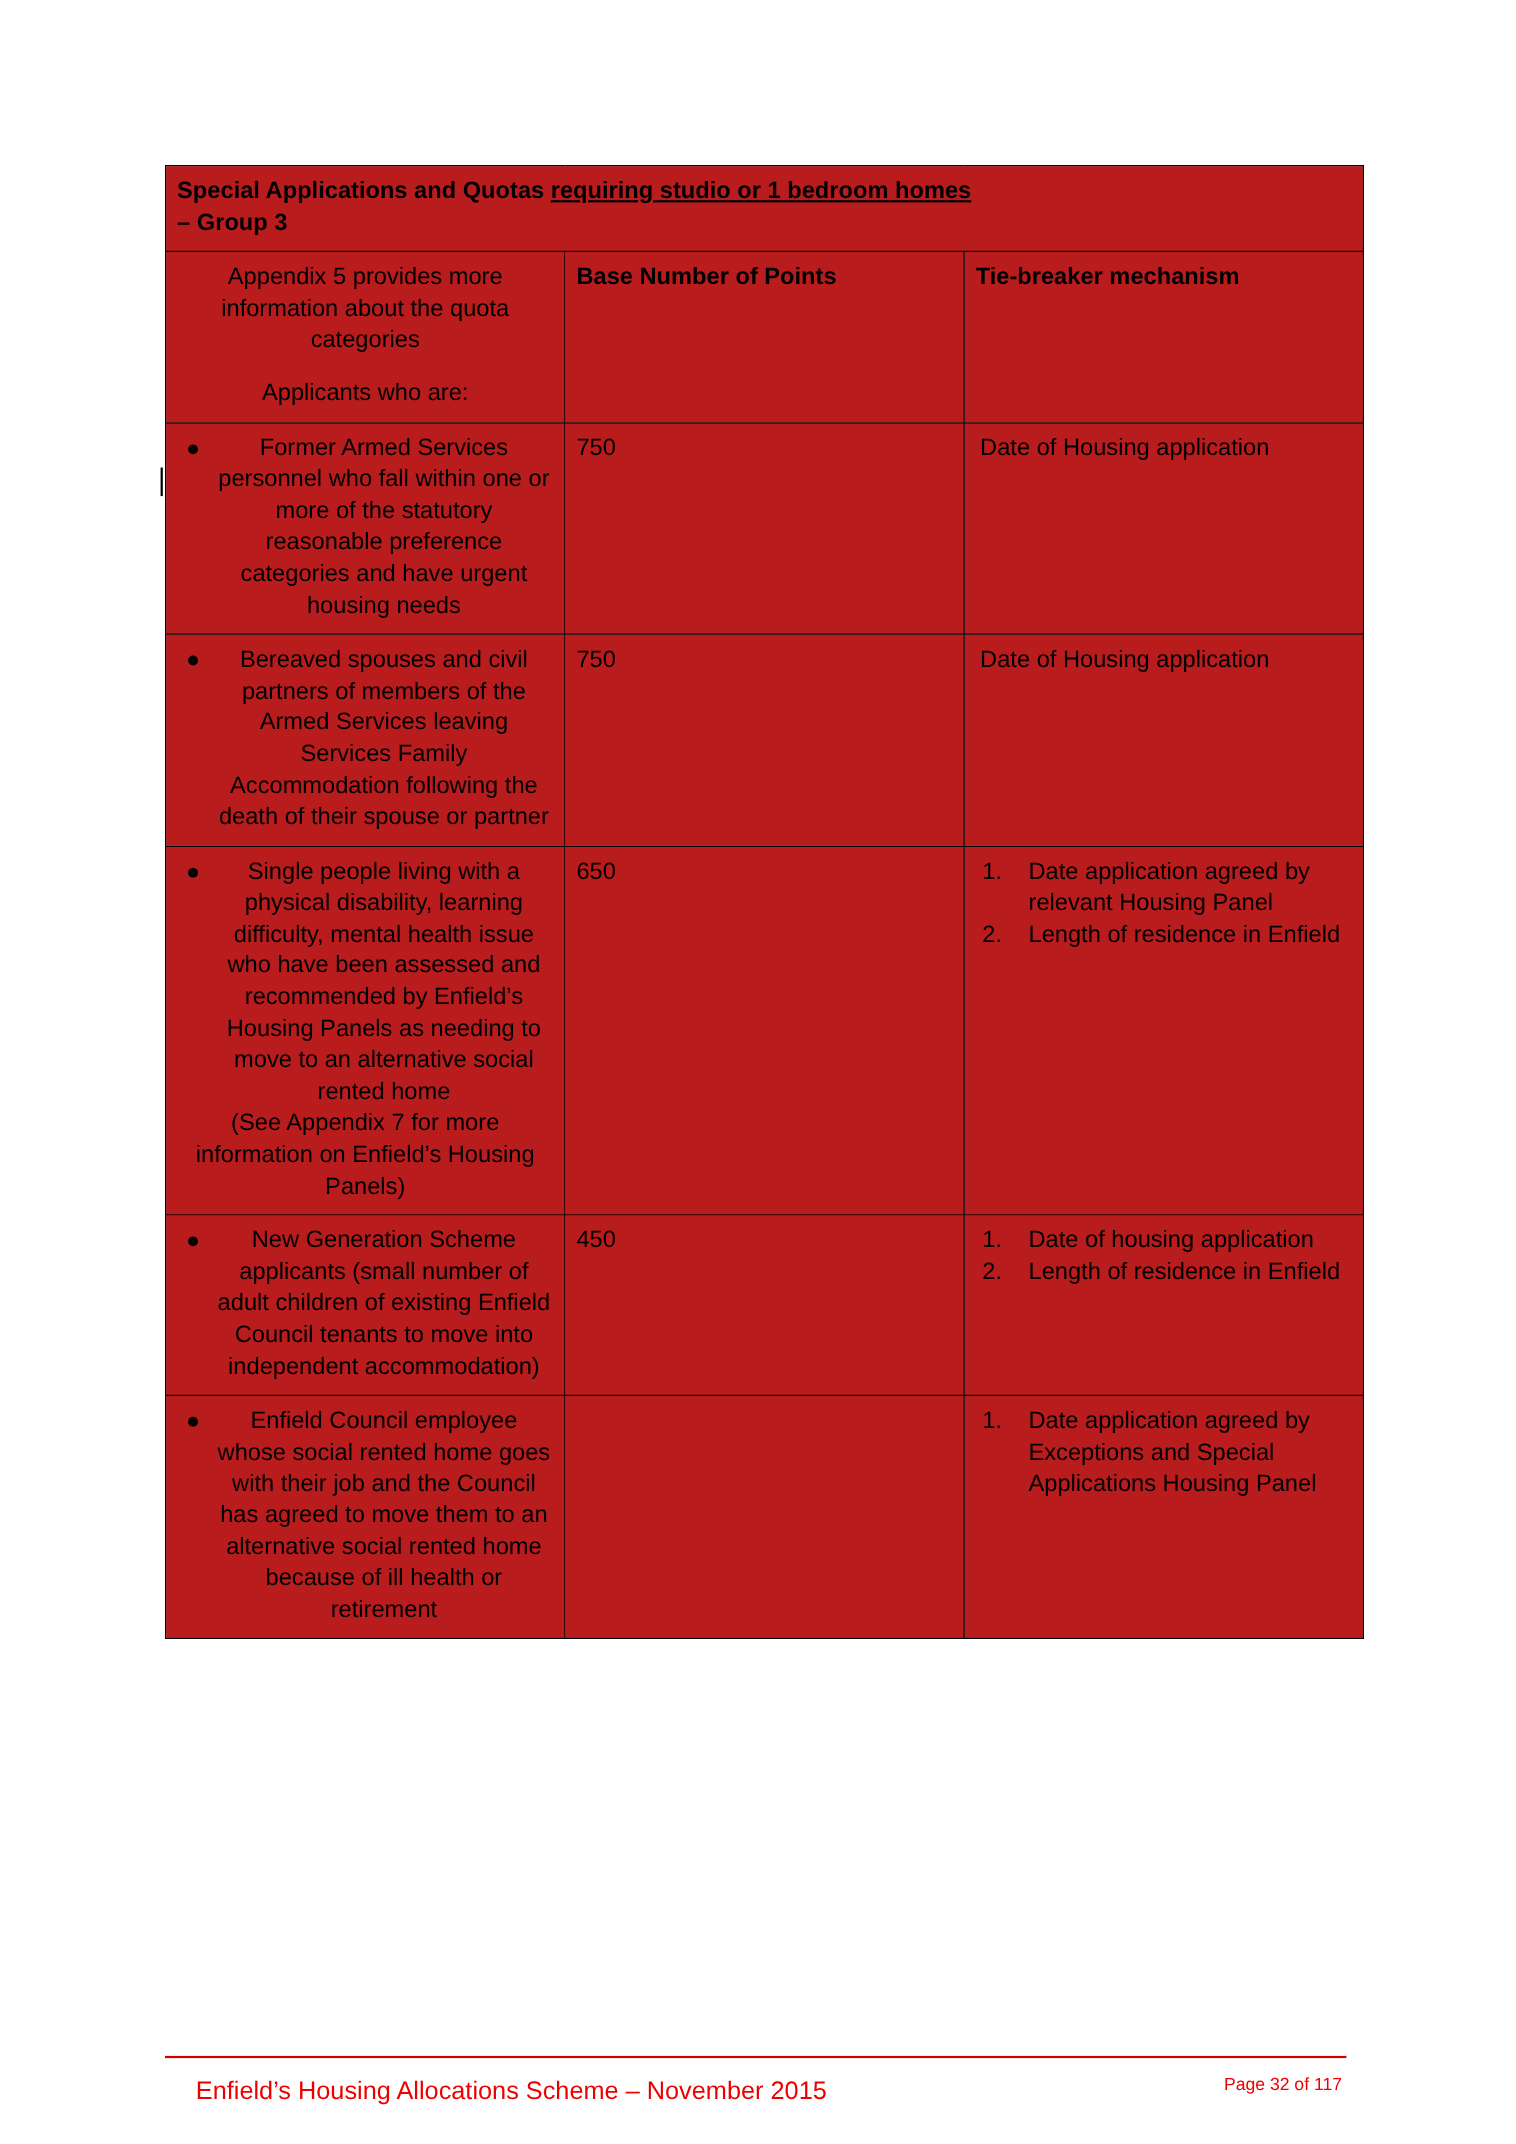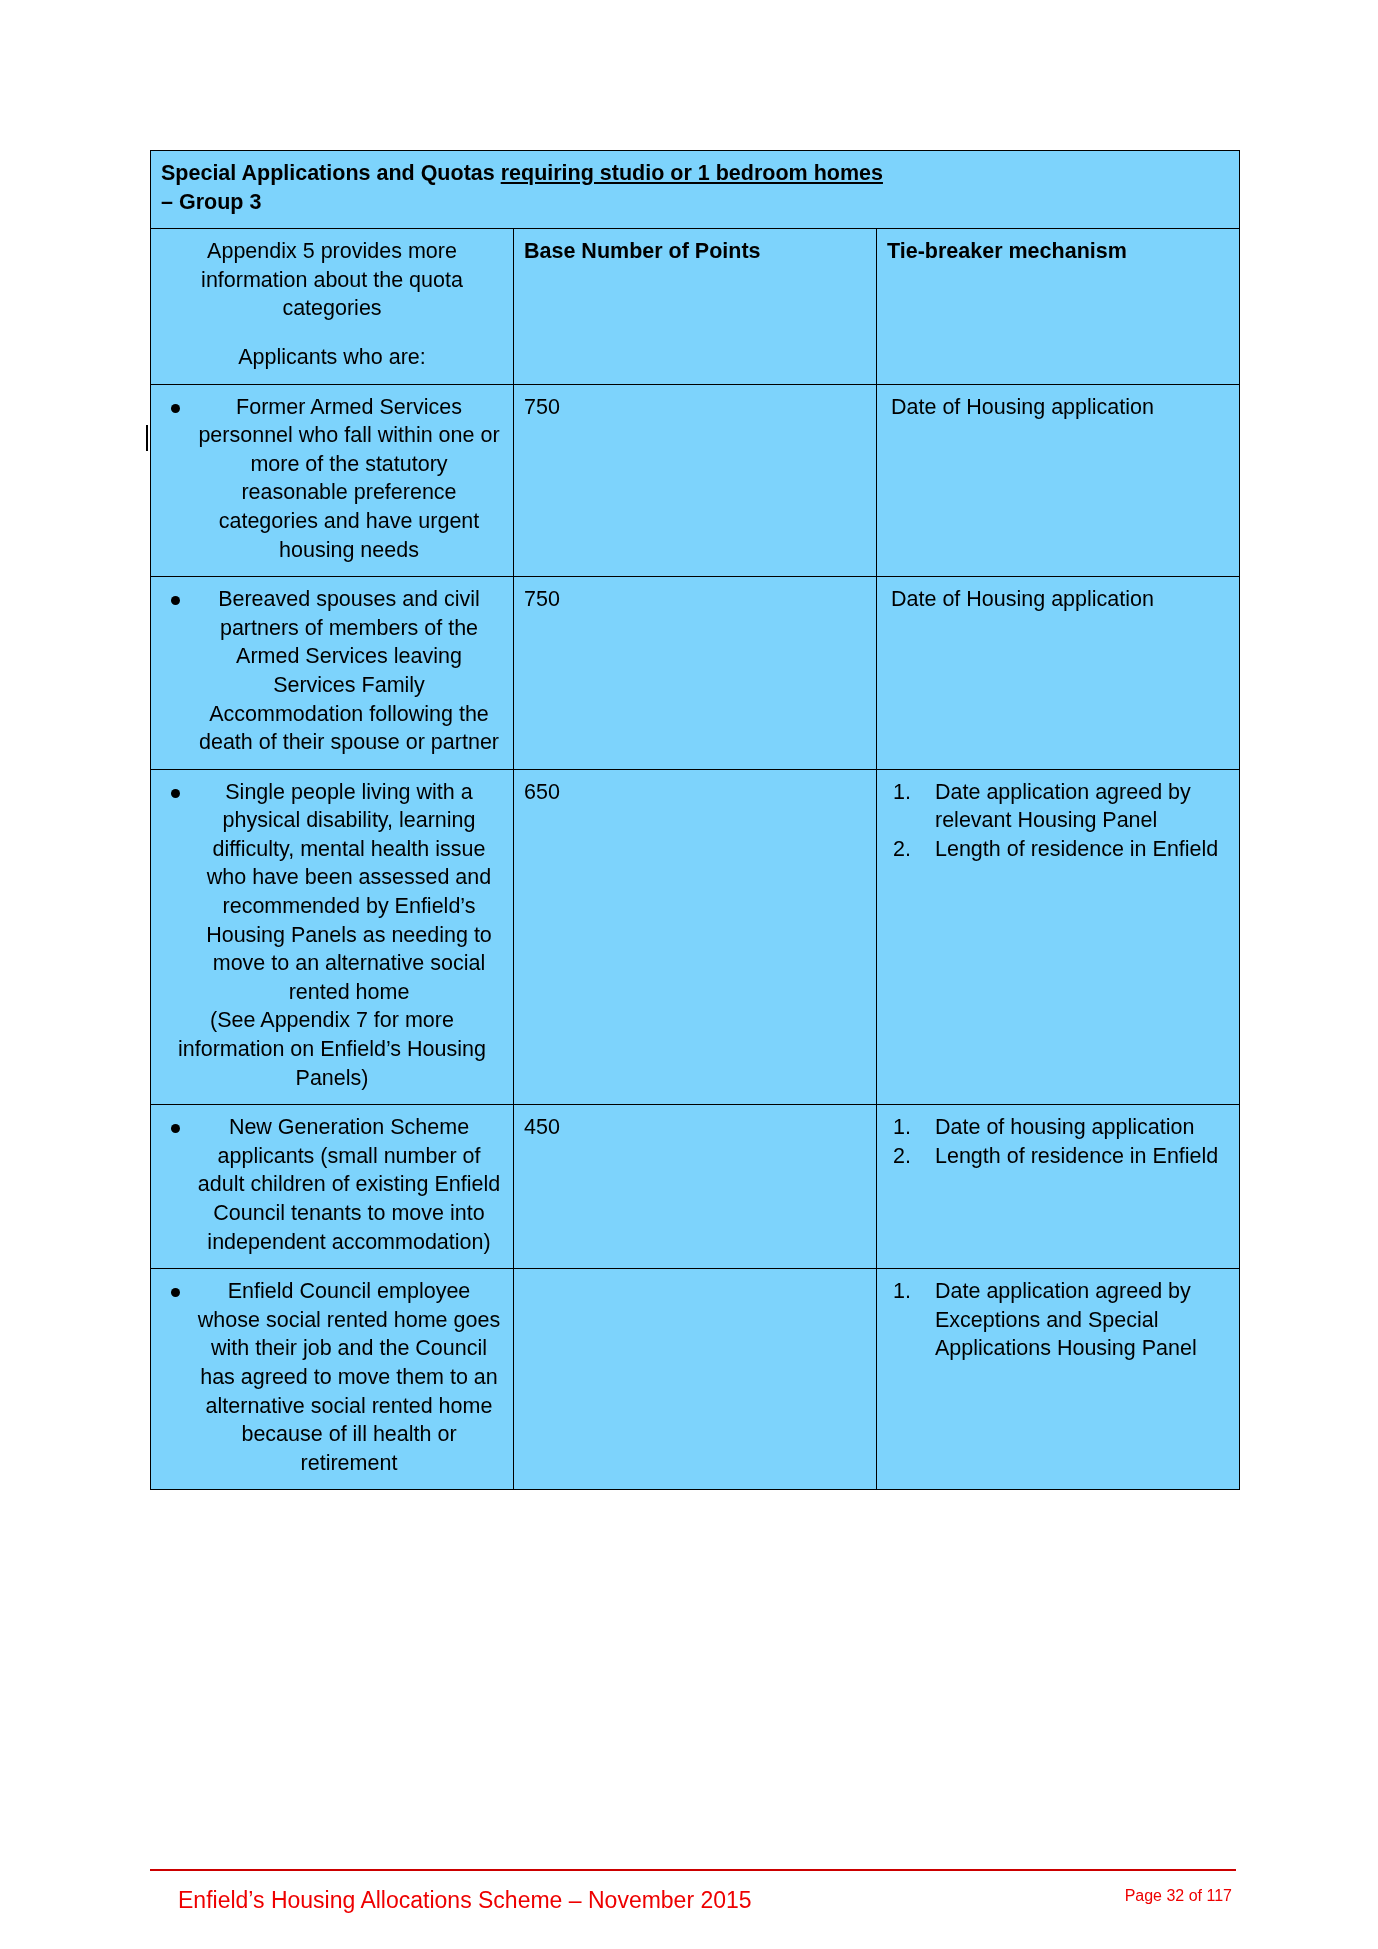--- a/index.html
+++ b/index.html
@@ -25,21 +25,21 @@
     border-collapse: collapse;
     width: 1090px;
     table-layout: fixed;
   }
   table.quota td {
     border: 1.5px solid #000000;
     vertical-align: top;
     padding: 8px 10px 12px 10px;
     font-size: 21.5px;
     line-height: 1.33;
-    background: #7dd3fc;
+    background: #b91c1c;
   }
   td.title-cell {
     background: #ffffff;
     font-weight: bold;
     padding: 10px 10px 8px 12px;
     line-height: 1.3;
   }
   td.title-cell .u {
     text-decoration: underline;
   }
@@ -108,21 +108,21 @@
     position: absolute;
     left: 146px;
     top: 425px;
     width: 2px;
     height: 26px;
     background: #000000;
   }
   .footer {
     position: absolute;
     left: 150px;
-    right: 112px;
+    right: 124px;
     bottom: 0;
     height: 120px;
   }
   .footer-rule {
     position: absolute;
     top: 40px;
     left: 0;
     right: 30px;
     border-top: 2px solid #cc0000;
   }

